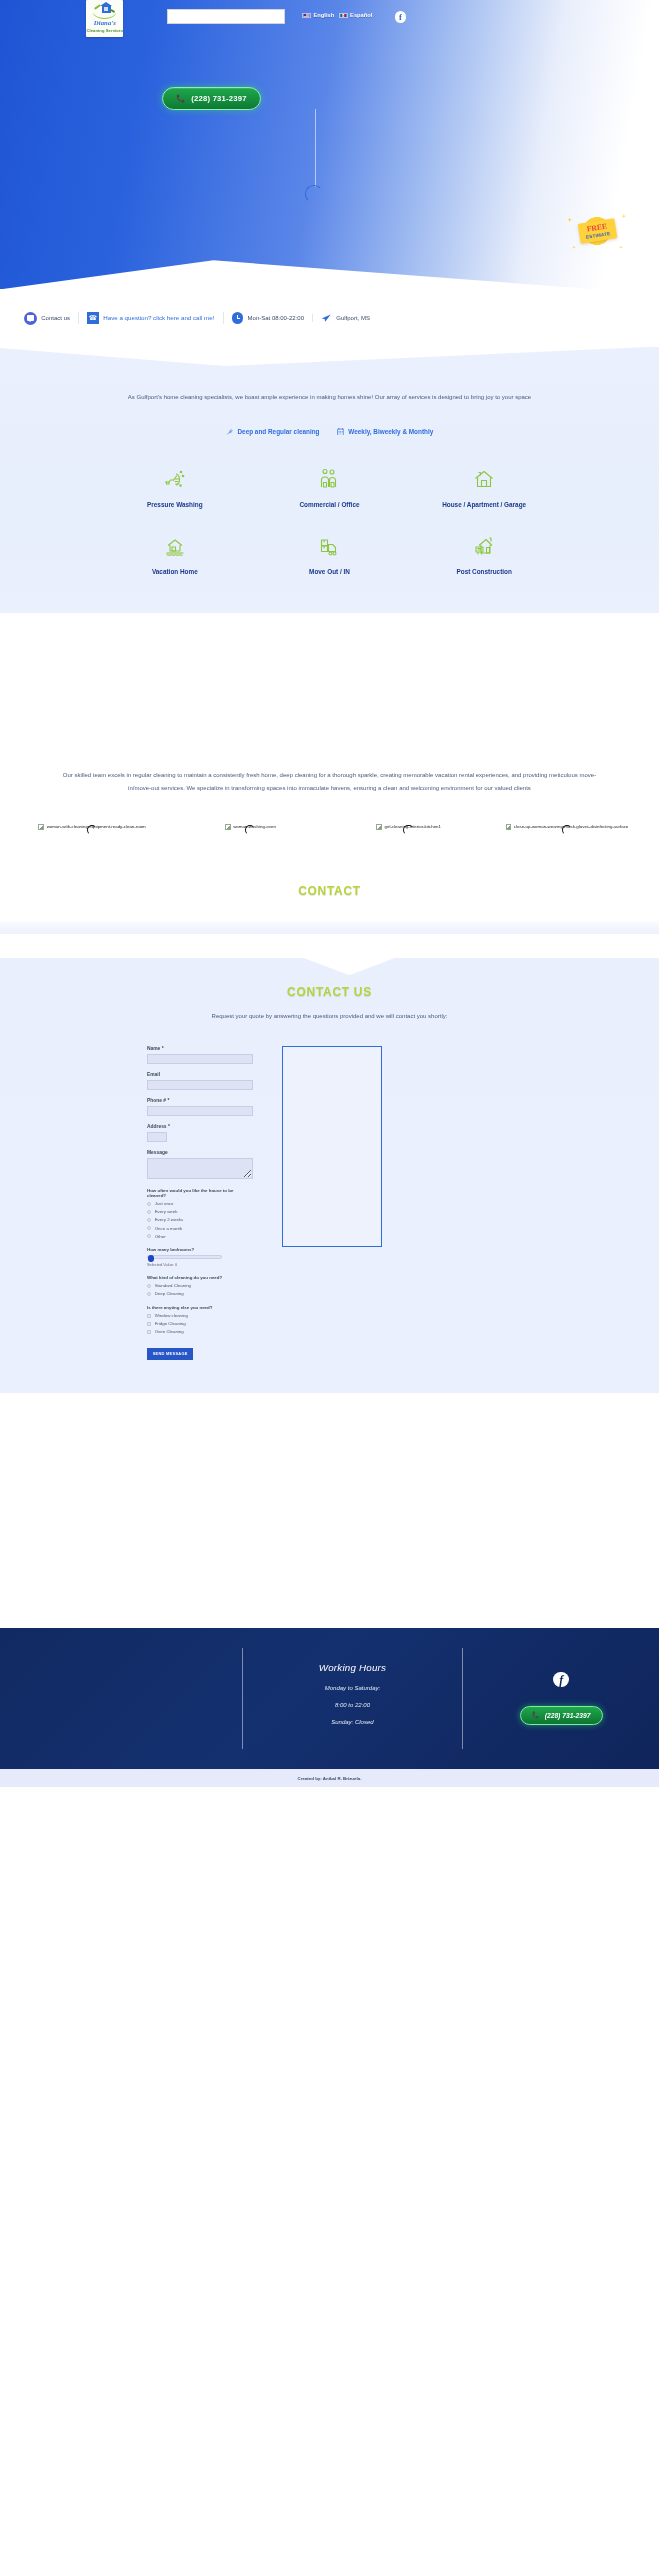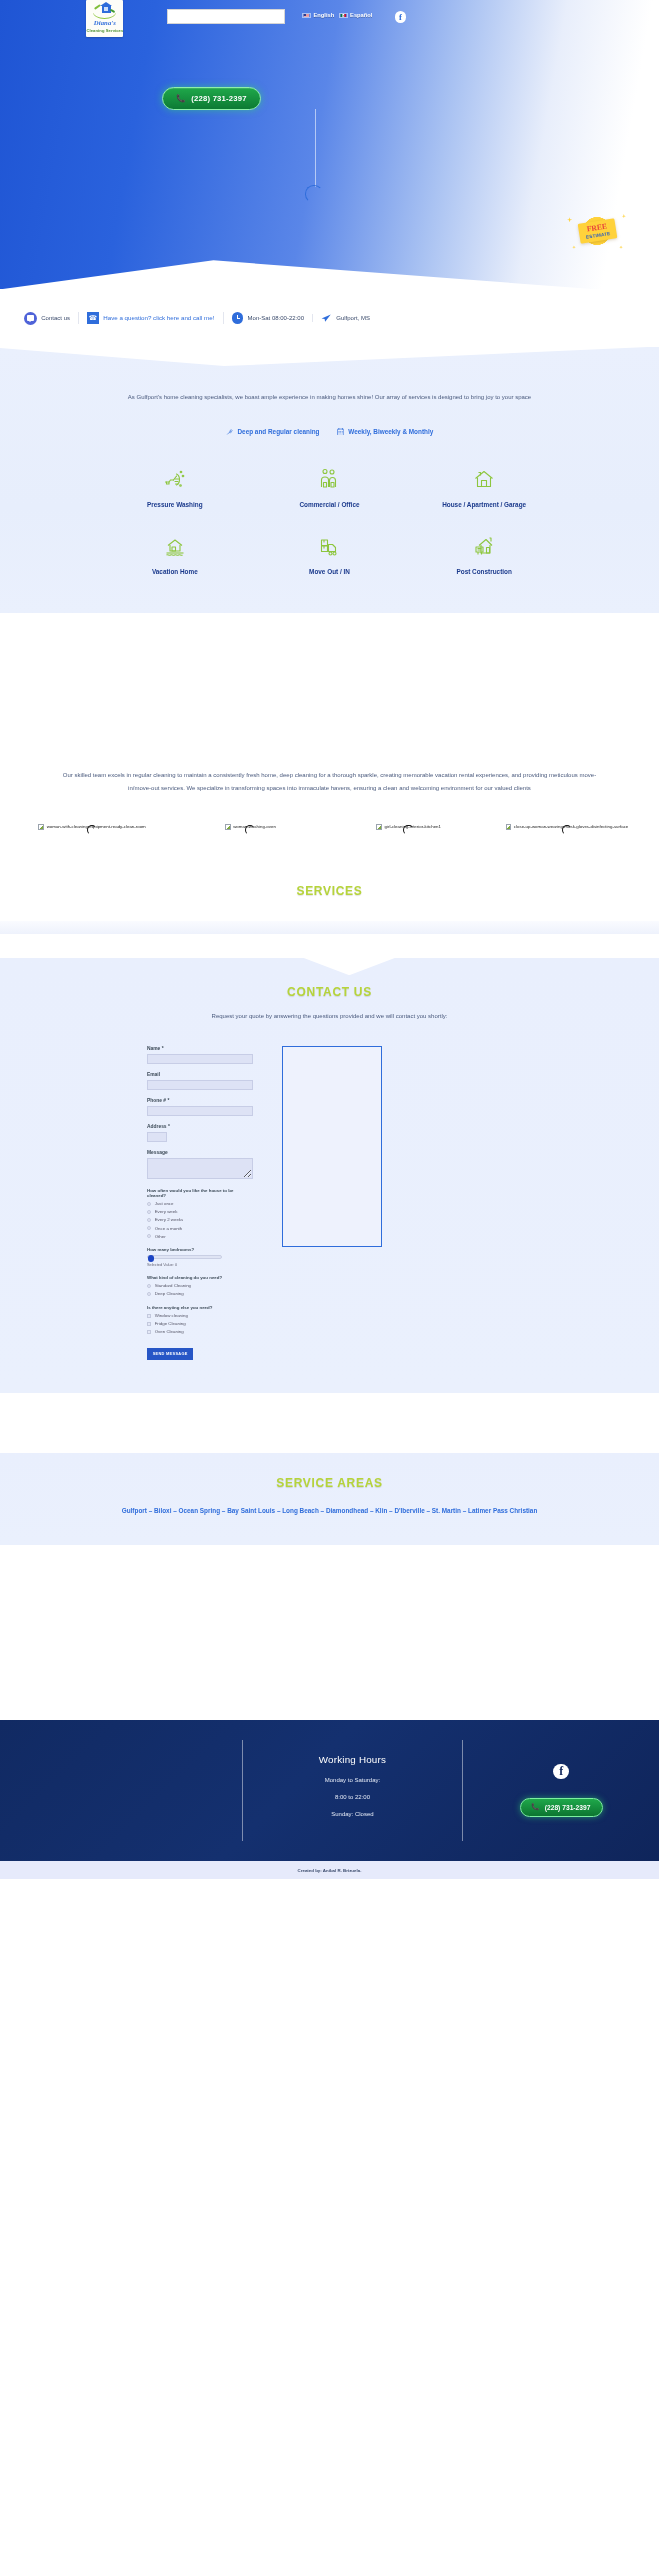--- a/index.html
+++ b/index.html
@@ -242,21 +242,21 @@
     margin: 14.4px auto 0; max-width: 453px; text-align:center;
     font-size: 6.4px; line-height: 2.1; color:#2f6ddb; font-weight:bold;
   }
 
   
   .foot-gap { height: 149px; background:#fff; }
   .footer {
     background: linear-gradient(135deg,#112a63 0%, #14306f 45%, #0f255b 100%);
     height: 141px; position:relative; display:flex; align-items:center;
   }
-  .f-col { position:relative; height: 101px; }
+  .f-col { position:relative; height: 101px; font-style: italic; }
   .f-col.c1 { width: 242px; }
   .f-col.c2 { width: 222px; text-align:center; padding-top: 14.4px;
     border-left:0.5px solid rgba(255,255,255,.45); border-right:0.5px solid rgba(255,255,255,.45); }
   .f-col.c3 { width: 196px; display:flex; flex-direction:column; align-items:center; justify-content:center; gap: 18.5px;}
   .f-title { color:#fff; font-size: 9.8px; font-weight: normal; letter-spacing:0.2px;}
   .f-line { color:#e4eaf6; font-size: 6px; margin-top: 11.3px; }
   .fb-foot {
     width: 15.5px; height: 15.5px; border-radius:50%; background:#fff; color:#0f255b;
     display:flex; align-items:center; justify-content:center;
     font-family:"Liberation Serif",serif; font-weight:bold; font-size:12px; line-height:1; cursor:pointer;
@@ -514,21 +514,21 @@
       </div>
       <div class="broken-img">
         <span class="broken-ico"></span>
         <span>close-up-woman-wearing-mask-gloves-disinfecting-surface</span>
         <span class="img-spin"></span>
       </div>
     </div>
   </div>
 
   <div class="reviews">
-    <h2 class="sec-title">SERVICES</h2>
+    <h2 class="sec-title">CONTACT</h2>
     <div class="rev-strip"></div>
   </div>
 
   <div class="contact-sec">
     <h2 class="sec-title">CONTACT US</h2>
     <p class="sec-para" style="margin-top:10.3px;">Request your quote by answering the questions provided and we will contact you shortly:</p>
 
     <div class="contact-body">
       <form class="form-col">
 
@@ -614,24 +614,20 @@
 
         <button type="button" class="send-btn">SEND MESSAGE</button>
       </form>
 
       <div class="map-box"></div>
     </div>
   </div>
 
   <div class="areas">
     <div style="height:36px"></div>
-    <div class="areas-band">
-      <h2 class="sec-title">SERVICE AREAS</h2>
-      <p class="areas-list">Gulfport – Biloxi – Ocean Spring – Bay Saint Louis – Long Beach – Diamondhead – Klin – D'Iberville – St. Martin – Latimer Pass Christian</p>
-    </div>
   </div>
 
   <div class="foot-gap"></div>
 
   <div class="footer">
     <div class="f-col c1"></div>
     <div class="f-col c2">
       <div class="f-title">Working Hours</div>
       <div class="f-line">Monday to Saturday:</div>
       <div class="f-line">8:00 to 22:00</div>

